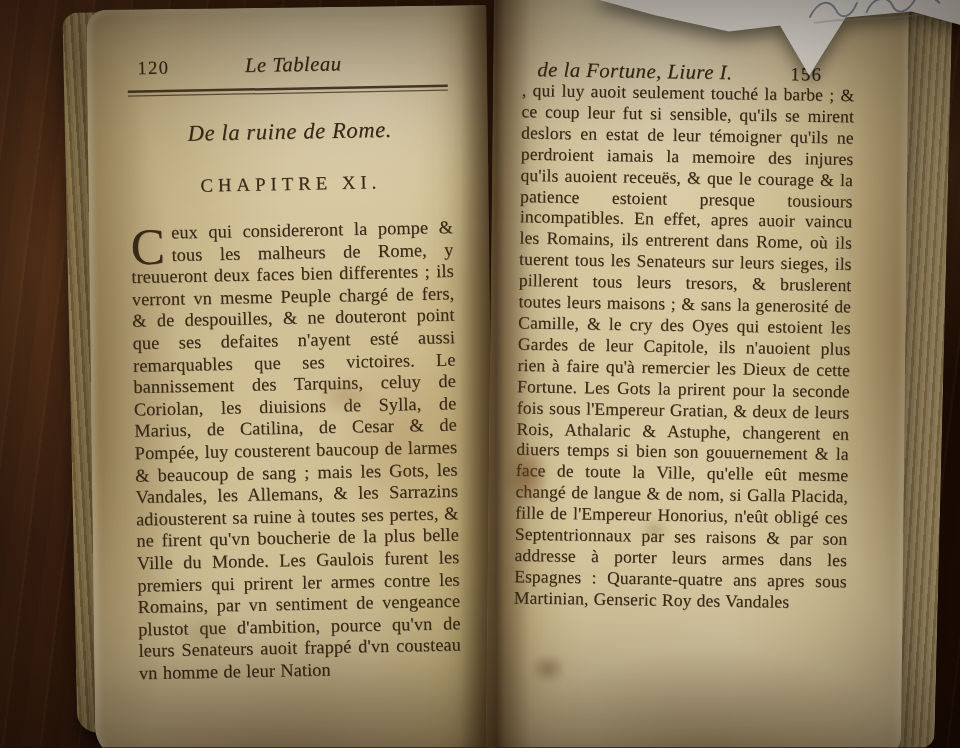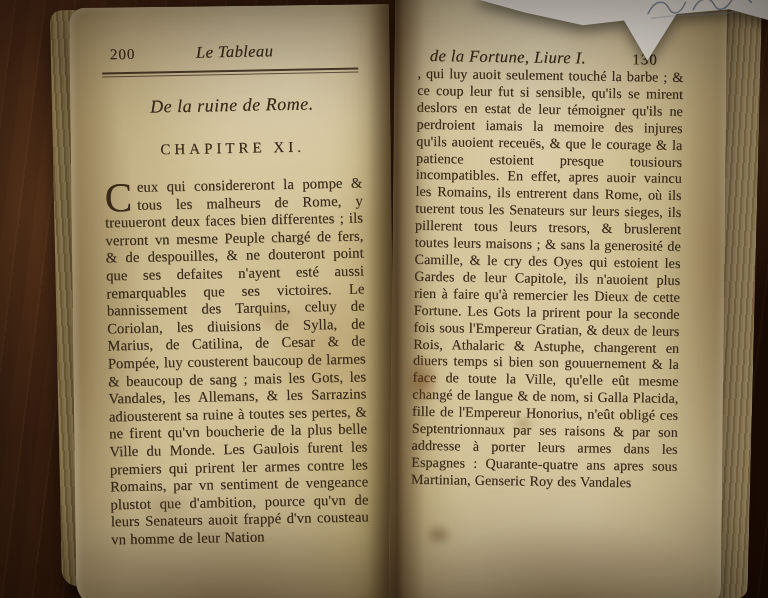--- a/index.html
+++ b/index.html
@@ -122,39 +122,39 @@
   <div class="stack-edge-left"></div>
   <div class="fore-edge"></div>
 
   <div class="book">
 
     <div class="page left">
       <div class="stain spotA"></div>
       <div class="stain spotB"></div>
       <div class="page-inner">
         <div class="running-head">
-          <span class="pnum">200</span>
+          <span class="pnum">120</span>
           <span class="title">Le Tableau</span>
           <span class="sp"></span>
         </div>
         <div class="double-rule"></div>
         <div class="section-heading">De la ruine de Rome.</div>
         <div class="chapter-heading">CHAPITRE XI.</div>
         <p class="body-text"><span class="drop-cap">C</span><span>eux qui considereront la pompe &amp; tous les malheurs de Rome, y treuueront deux faces bien differentes ; ils verront vn mesme Peuple chargé de fers, &amp; de despouilles, &amp; ne douteront point que ses defaites n'ayent esté aussi remarquables que ses victoires. Le bannissement des Tarquins, celuy de Coriolan, les diuisions de Sylla, de Marius, de Catilina, de Cesar &amp; de Pompée, luy cousterent baucoup de larmes &amp; beaucoup de sang ; mais les Gots, les Vandales, les Allemans, &amp; les Sarrazins adiousterent sa ruine à toutes ses pertes, &amp; ne firent qu'vn boucherie de la plus belle Ville du Monde. Les Gaulois furent les premiers qui prirent ler armes contre les Romains, par vn sentiment de vengeance plustot que d'ambition, pource qu'vn de leurs Senateurs auoit frappé d'vn cousteau vn homme de leur Nation</span></p>
       </div>
     </div>
 
     <div class="page right">
       <div class="stain blotch"></div>
       <div class="stain blotch2"></div>
       <div class="stain blotch3"></div>
       <div class="page-inner">
         <div class="running-head">
           <span class="title">de la Fortune, Liure I.</span>
-          <span class="pnum">130</span>
+          <span class="pnum">156</span>
         </div>
         <p class="body-text right-body">, qui luy auoit seulement touché la barbe ; &amp; ce coup leur fut si sensible, qu'ils se mirent deslors en estat de leur témoigner qu'ils ne perdroient iamais la memoire des injures qu'ils auoient receuës, &amp; que le courage &amp; la patience estoient presque tousiours incompatibles. En effet, apres auoir vaincu les Romains, ils entrerent dans Rome, où ils tuerent tous les Senateurs sur leurs sieges, ils pillerent tous leurs tresors, &amp; bruslerent toutes leurs maisons ; &amp; sans la generosité de Camille, &amp; le cry des Oyes qui estoient les Gardes de leur Capitole, ils n'auoient plus rien à faire qu'à remercier les Dieux de cette Fortune. Les Gots la prirent pour la seconde fois sous l'Empereur Gratian, &amp; deux de leurs Rois, Athalaric &amp; Astuphe, changerent en diuers temps si bien son gouuernement &amp; la face de toute la Ville, qu'elle eût mesme changé de langue &amp; de nom, si Galla Placida, fille de l'Empereur Honorius, n'eût obligé ces Septentrionnaux par ses raisons &amp; par son addresse à porter leurs armes dans les Espagnes : Quarante-quatre ans apres sous Martinian, Genseric Roy des Vandales</p>
       </div>
     </div>
 
     <div class="gutter"></div>
   </div>
 
   <div class="paper-scrap">
     <div class="paper"></div>

